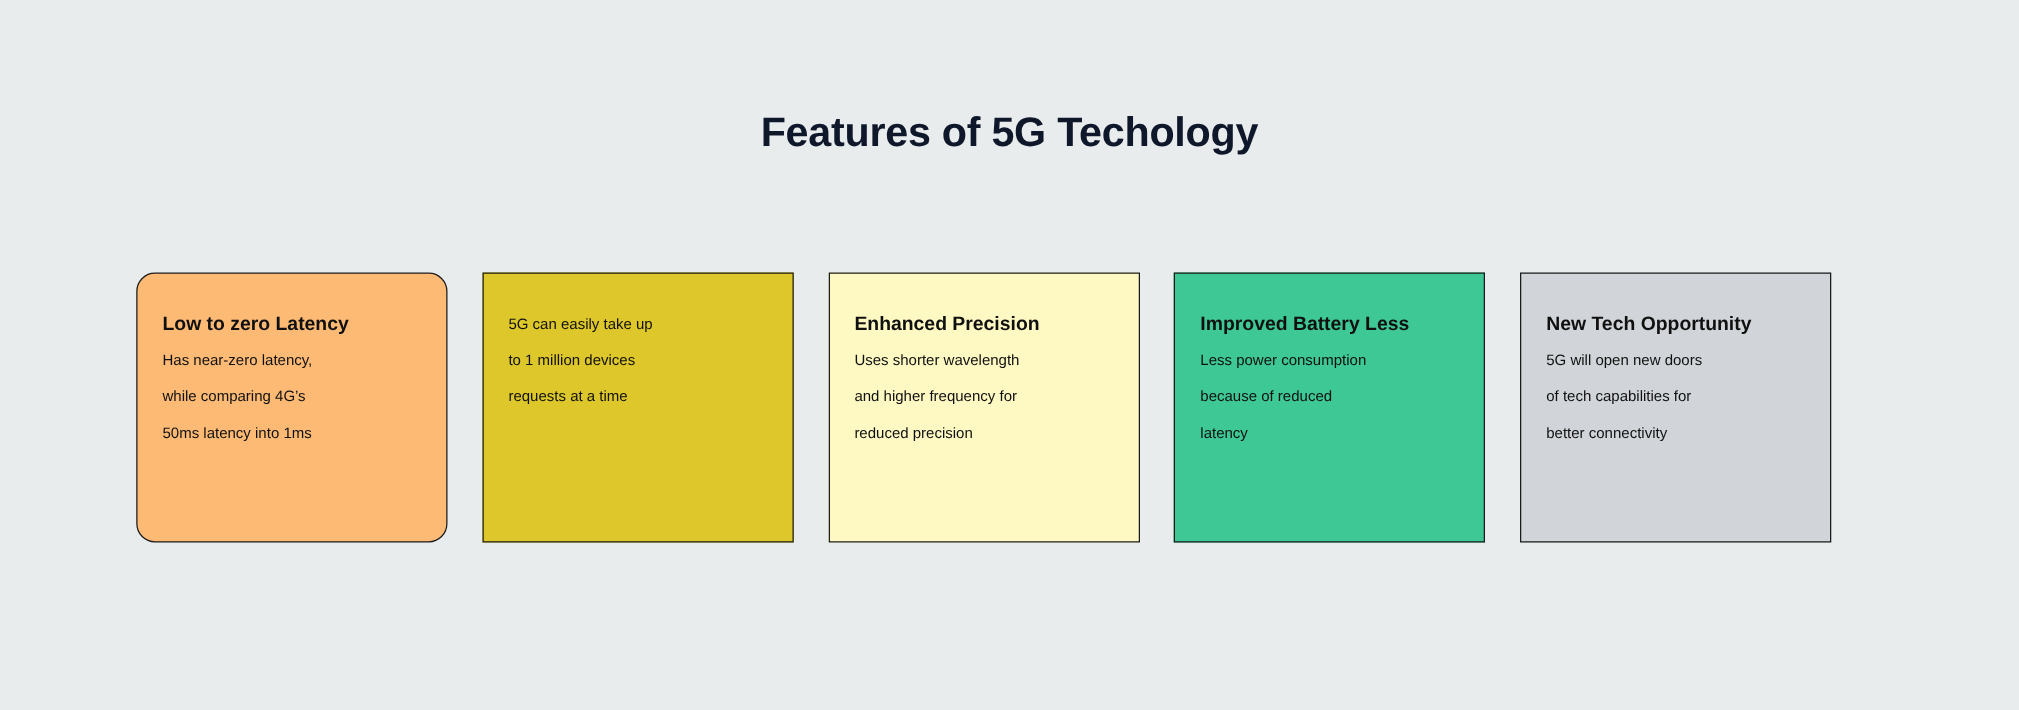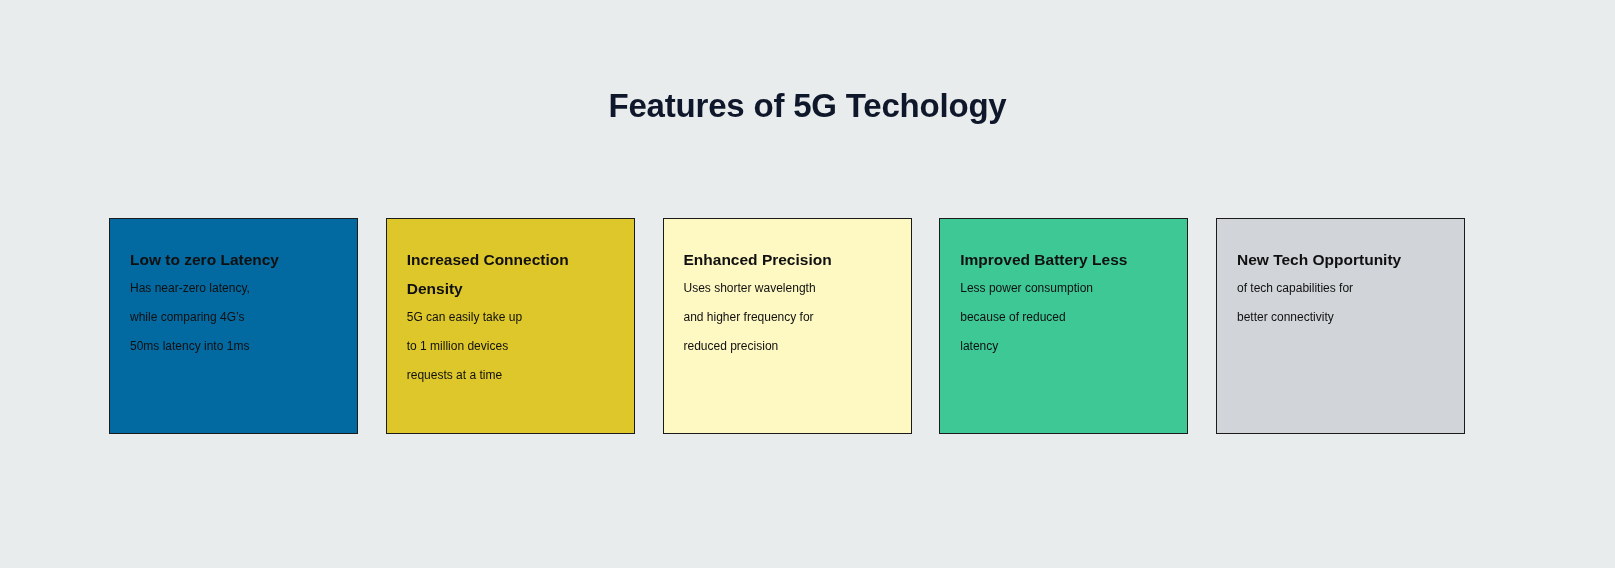--- a/index.html
+++ b/index.html
@@ -71,31 +71,30 @@
 </style>
 </head>
 <body style="background: rgb(233, 236, 237);">
 
 <div class="page">
 
   <div class="page-title" style="color: #0f172a;">Features of 5G Techology</div>
 
   <div class="cards-row">
 
-    <div class="card" style="background: #0369a1; border-color: rgb(27, 27, 27); color: rgb(16, 16, 16);">
+    <div class="card" style="background: #fdba74; border-color: rgb(27, 27, 27); color: rgb(16, 16, 16); border-radius: 15px;">
       <div class="card-title">Low to zero Latency</div>
       <div class="card-body">
         <span class="ln">Has near-zero latency,</span>
         <span class="ln">while comparing 4G’s</span>
         <span class="ln">50ms latency into 1ms</span>
       </div>
     </div>
 
     <div class="card" style="background: rgb(222, 199, 42); border-color: rgb(27, 27, 27); color: rgb(16, 16, 16);">
-      <div class="card-title">Increased Connection Density</div>
       <div class="card-body">
         <span class="ln">5G can easily take up</span>
         <span class="ln">to 1 million devices</span>
         <span class="ln">requests at a time</span>
       </div>
     </div>
 
     <div class="card" style="background: #fef9c3; border-color: rgb(27, 27, 27); color: rgb(16, 16, 16);">
       <div class="card-title">Enhanced Precision</div>
       <div class="card-body">
@@ -110,19 +109,20 @@
       <div class="card-body">
         <span class="ln">Less power consumption</span>
         <span class="ln">because of reduced</span>
         <span class="ln">latency</span>
       </div>
     </div>
 
     <div class="card" style="background: rgb(209, 213, 217); border-color: rgb(27, 27, 27); color: rgb(16, 16, 16);">
       <div class="card-title">New Tech Opportunity</div>
       <div class="card-body">
+        <span class="ln">5G will open new doors</span>
         <span class="ln">of tech capabilities for</span>
         <span class="ln">better connectivity</span>
       </div>
     </div>
 
   </div>
 </div>
 
 </body></html>

